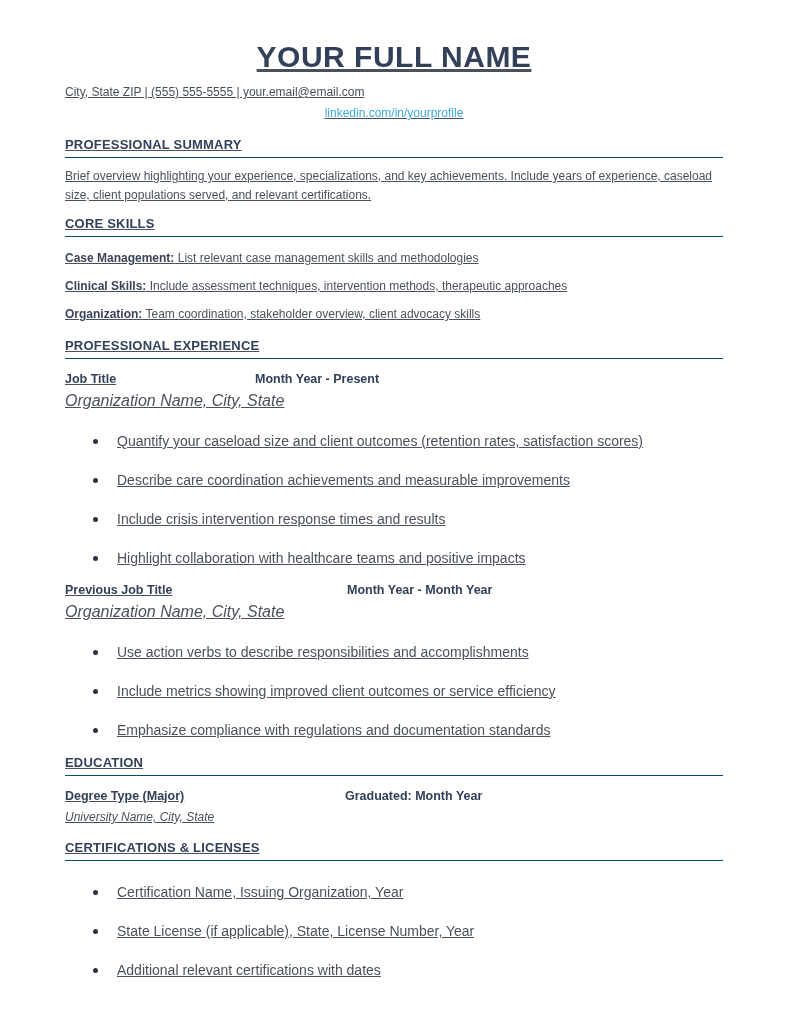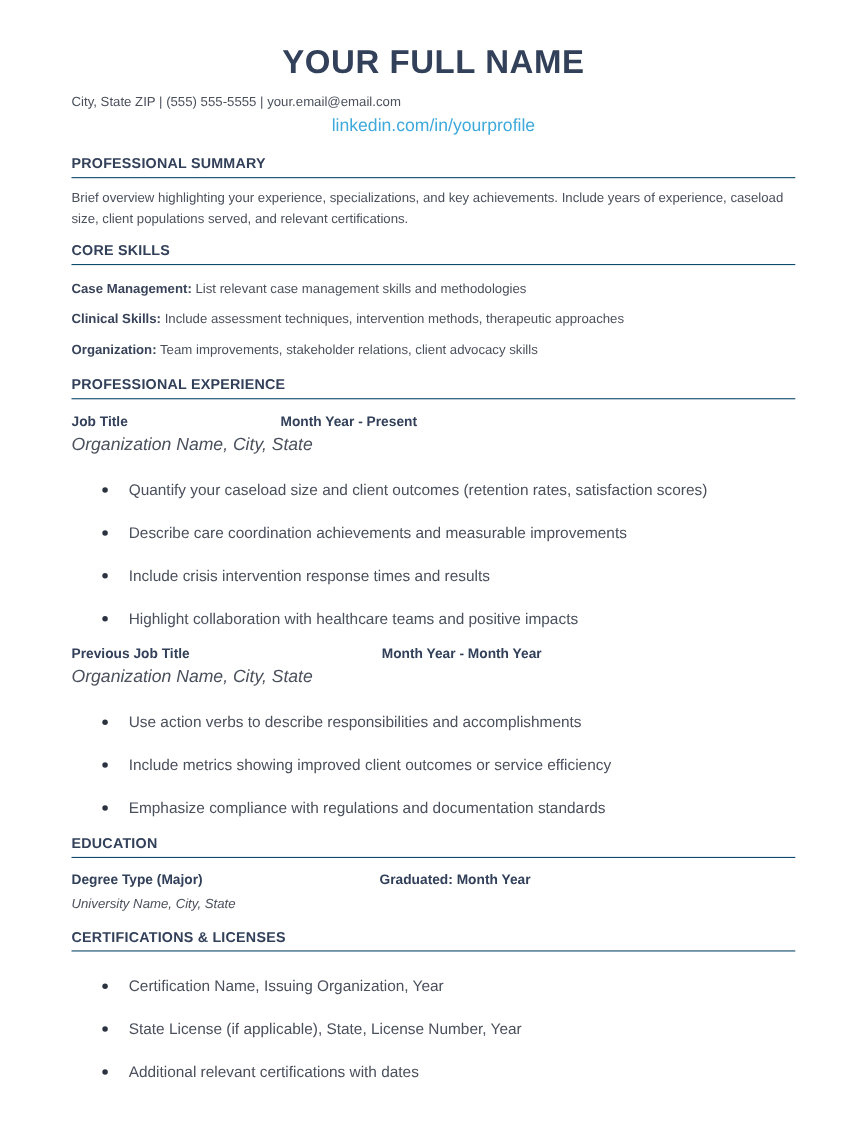--- a/index.html
+++ b/index.html
@@ -7,38 +7,39 @@
   body {
     width: 789px; height: 1024px;
     font-family: "Liberation Sans", "DejaVu Sans", sans-serif;
     color: #4a505c;
     overflow: hidden;
   }
   .page {
     width: 789px; height: 1024px;
     background: #ffffff;
     padding: 40px 66px 0 65px;
+    text-decoration: underline;
   }
   
   .name {
     text-align: center;
     font-size: 30px;
     font-weight: bold;
     letter-spacing: 0.5px;
     color: #32405a;
     line-height: 1.1;
   }
   .contact-line {
     font-size: 12px;
     color: #4a505c;
     margin-top: 12px;
   }
   .linkedin-line {
     text-align: center;
-    font-size: 16px;
+    font-size: 12px;
     margin-top: 7px;
   }
   .linkedin-line a {
     color: #3fa9dc;
     text-decoration: none;
     cursor: pointer;
   }
   
   .section-heading {
     font-size: 13px;
@@ -133,21 +134,21 @@
 
   <div class="sec-summary">
     <div class="section-heading">PROFESSIONAL SUMMARY</div>
     <div class="summary-text">Brief overview highlighting your experience, specializations, and key achievements. Include years of experience, caseload size, client populations served, and relevant certifications.</div>
   </div>
 
   <div class="sec-skills">
     <div class="section-heading">CORE SKILLS</div>
     <div class="skill-line"><span class="skill-label">Case Management:</span><span> List relevant case management skills and methodologies</span></div>
     <div class="skill-line"><span class="skill-label">Clinical Skills:</span><span> Include assessment techniques, intervention methods, therapeutic approaches</span></div>
-    <div class="skill-line"><span class="skill-label">Organization:</span><span> Team improvements, stakeholder relations, client advocacy skills</span></div>
+    <div class="skill-line"><span class="skill-label">Organization:</span><span> Team coordination, stakeholder overview, client advocacy skills</span></div>
   </div>
 
   <div class="sec-exp">
     <div class="section-heading">PROFESSIONAL EXPERIENCE</div>
 
     <div class="job-block">
       <div class="job-title-row">
         <span class="job-title">Job Title</span>
         <span class="job-dates pos-a">Month Year - Present</span>
       </div>

